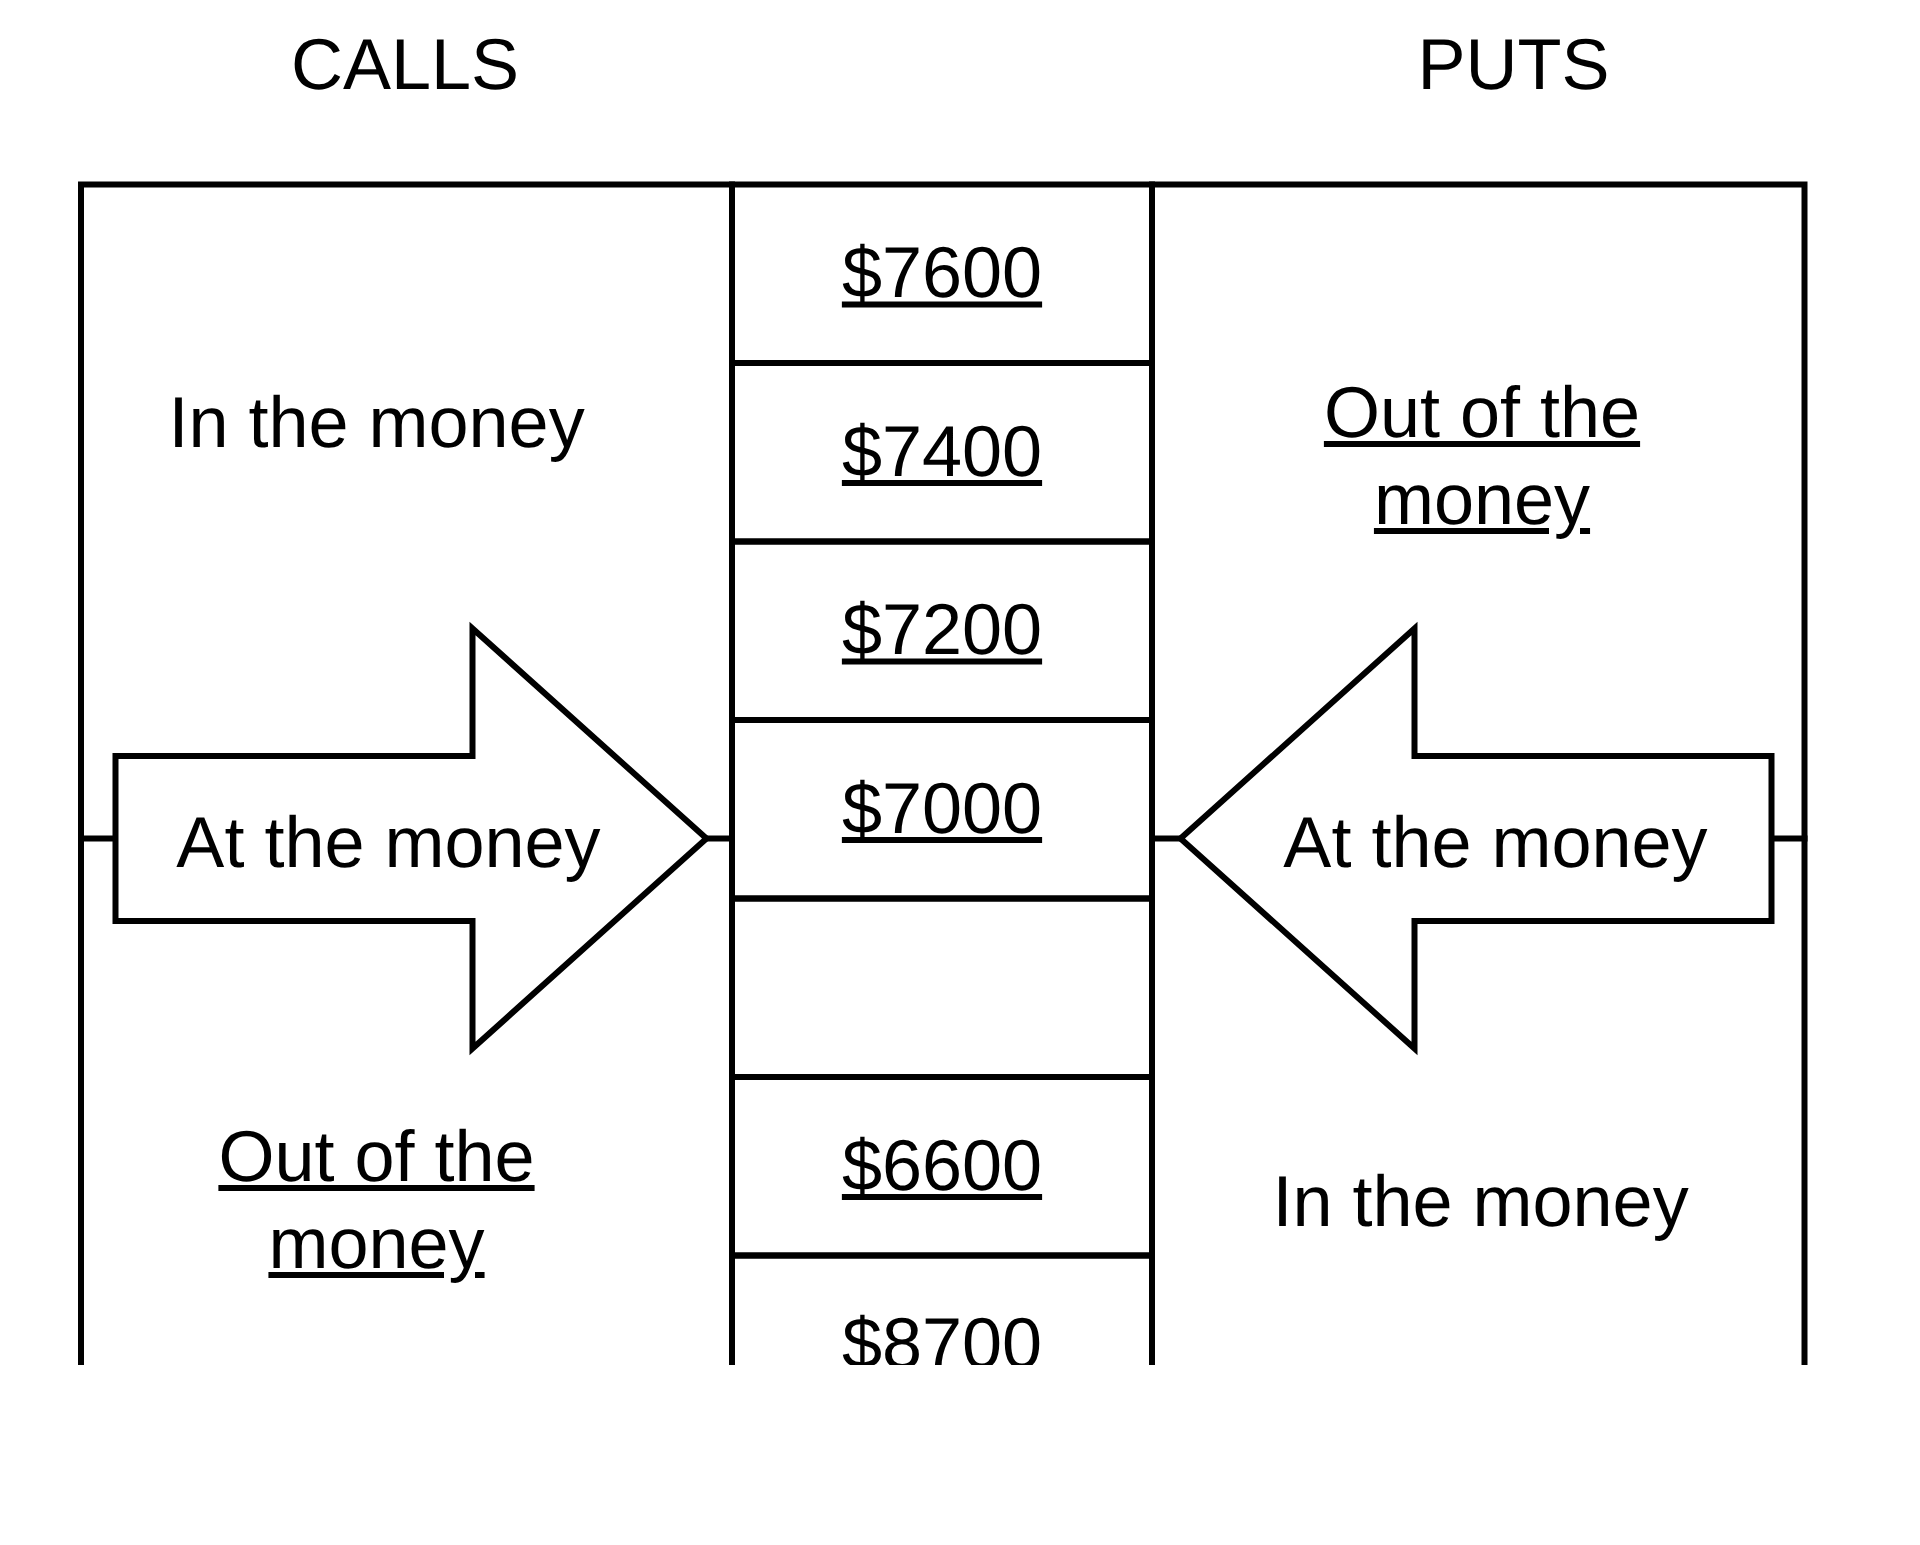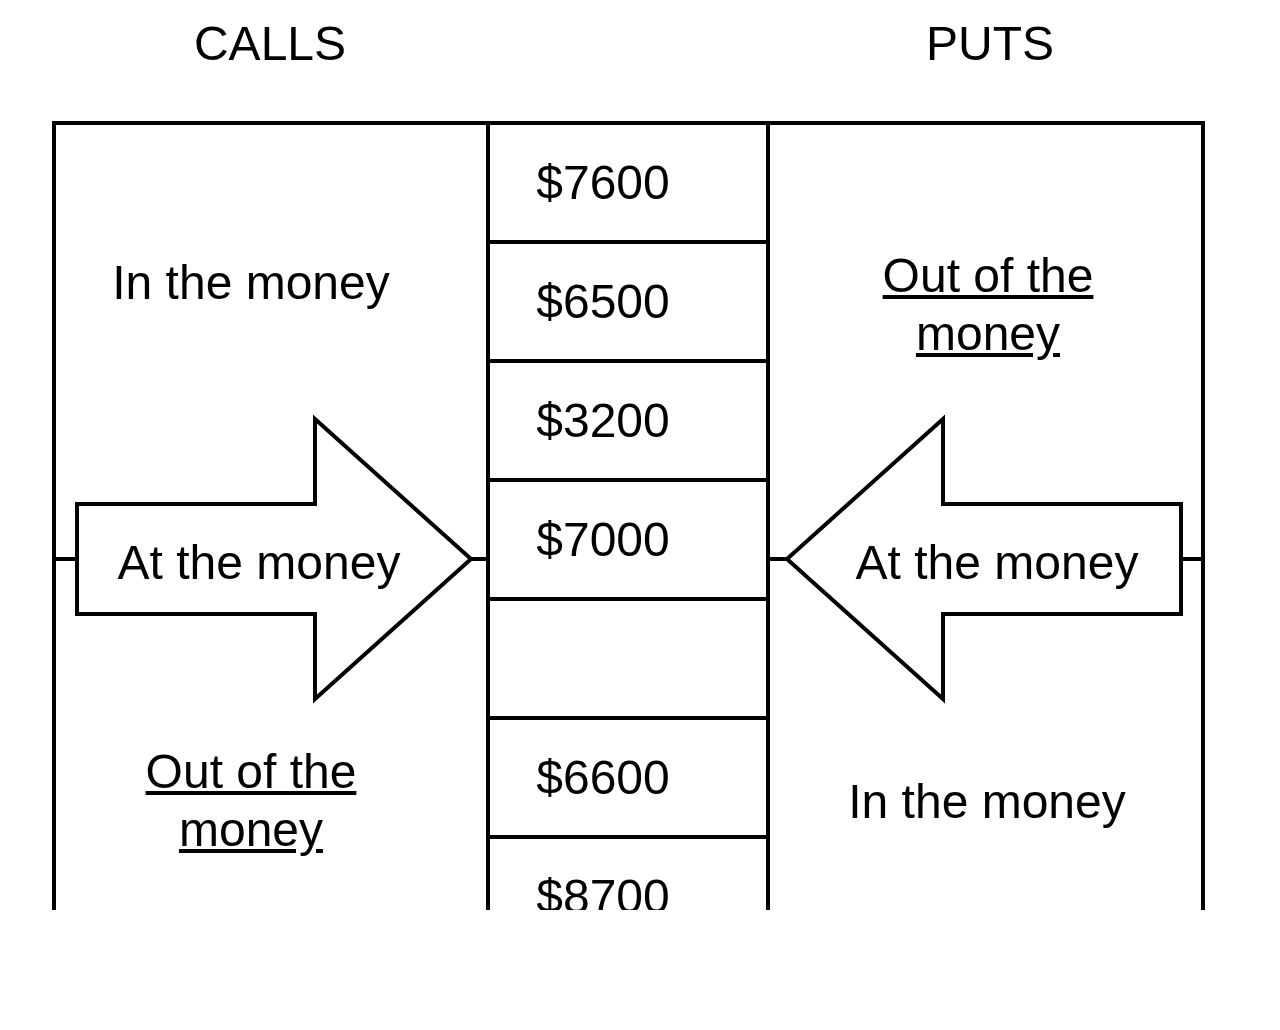--- a/index.html
+++ b/index.html
@@ -31,28 +31,29 @@
     text-align: center;
     color: #000000;
     white-space: nowrap;
   }
   .label.wrap {
     white-space: normal;
     text-decoration: underline;
   }
   .price-cell {
     position: absolute;
-    left: 461px;
+    left: 486px;
     width: 284px;
     height: 119px;
     display: flex;
     align-items: center;
     justify-content: center;
     font-size: 48px;
     color: #000000;
+    text-decoration: underline;
   }
 </style>
 </head>
 <body>
 
 <div id="canvas">
 
   <svg id="linework" viewBox="0 0 1280 1030" xmlns="http://www.w3.org/2000/svg" fill="none" stroke="#000000" stroke-width="4">
 
     <rect x="54" y="123" width="434" height="870"></rect>
@@ -71,30 +72,30 @@
     <line x1="471" y1="559" x2="488" y2="559"></line>
     <line x1="768" y1="559" x2="787" y2="559"></line>
     <line x1="1181" y1="559" x2="1205" y2="559"></line>
 
     <polygon points="77,504 315,504 315,419 471,559 315,699 315,614 77,614" fill="#ffffff"></polygon>
 
     <polygon points="1181,504 943,504 943,419 787,559 943,699 943,614 1181,614" fill="#ffffff"></polygon>
   </svg>
 
   <div class="label" style="left:70px; top:15px; width:400px;">CALLS</div>
-  <div class="label" style="left:790px; top:15px; width:400px;">PUTS</div>
+  <div class="label" style="left:809px; top:15px; width:400px;">PUTS</div>
 
   <div class="label" style="left:51px; top:254px; width:400px;">In the money</div>
   <div class="label" style="left:59px; top:534px; width:400px;">At the money</div>
   <div class="label wrap" style="left:101px; top:743px; width:300px;">Out of the money</div>
 
   <div class="label wrap" style="left:838px; top:247px; width:300px;">Out of the money</div>
   <div class="label" style="left:797px; top:534px; width:400px;">At the money</div>
   <div class="label" style="left:787px; top:773px; width:400px;">In the money</div>
 
   <div class="price-cell" style="top:123px;">$7600</div>
-  <div class="price-cell" style="top:242px;">$6500</div>
-  <div class="price-cell" style="top:361px;">$3200</div>
+  <div class="price-cell" style="top:242px;">$7400</div>
+  <div class="price-cell" style="top:361px;">$7200</div>
   <div class="price-cell" style="top:480px;">$7000</div>
   <div class="price-cell" style="top:718px;">$6600</div>
   <div class="price-cell" style="top:837px;">$8700</div>
 
 </div>
 
 </body></html>

